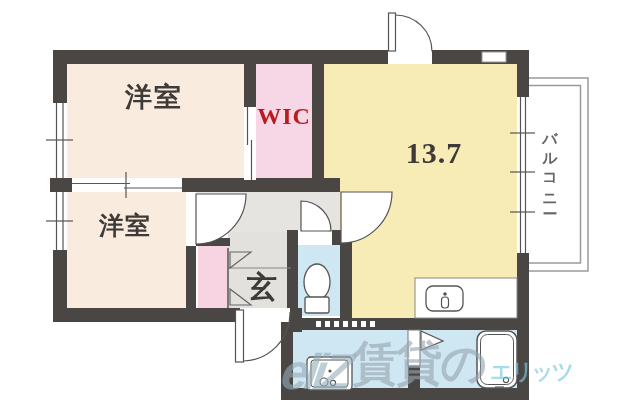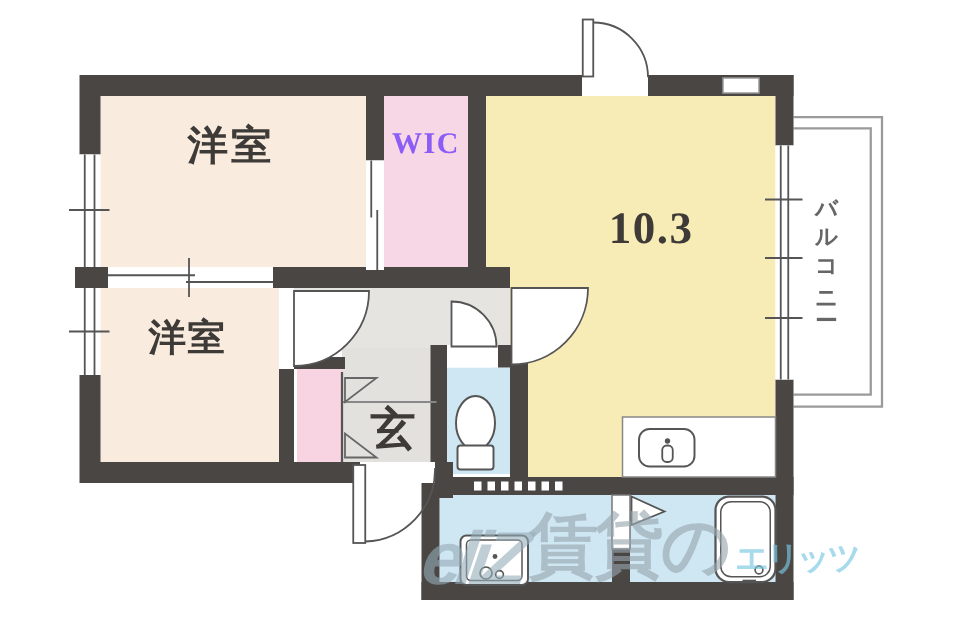--- a/index.html
+++ b/index.html
@@ -4,21 +4,21 @@
 <style>
   html,body{margin:0;padding:0;background:#fff;}
   #stage{position:relative;width:640px;height:416px;background:#fff;overflow:hidden;
          font-family:"Liberation Serif","DejaVu Serif",serif;}
   #plan-svg{position:absolute;left:0;top:0;}
   .label{position:absolute;text-align:center;color:#3e3a37;font-weight:bold;line-height:1.12;}
   .label .l1,.label .l2{display:block;}
   #room5-label{left:94px;top:82px;width:120px;font-size:27px;letter-spacing:2px;}
   #room38-label{left:64px;top:212px;width:122px;font-size:25px;letter-spacing:1px;}
   #ldk-label{left:374px;top:136px;width:120px;font-size:30px;letter-spacing:1px;}
-  #wic-label{left:254px;top:85px;width:60px;font-size:20px;color:#8b5cf6;letter-spacing:1px;}
+  #wic-label{left:254px;top:103px;width:60px;font-size:24px;color:#b91c1c;letter-spacing:1px;}
   #genkan-label{left:243px;top:270px;width:38px;font-size:30px;}
   #balcony-label{left:540px;top:121px;width:20px;height:180px;text-align:left;
     writing-mode:vertical-rl;font-size:15px;font-weight:bold;color:#666;
     letter-spacing:4px;font-family:"Liberation Sans","DejaVu Sans",sans-serif;line-height:20px;}
   #watermark{position:absolute;left:282px;top:333px;height:56px;white-space:nowrap;
     font-family:"Liberation Sans","DejaVu Sans",sans-serif;pointer-events:none;}
   #wm-logo{font-size:50px;font-weight:bold;font-style:italic;letter-spacing:-5px;
     color:rgba(148,172,184,0.60);display:inline-block;transform:skewX(-8deg);vertical-align:-6px;}
   #wm-gray{font-size:46px;font-weight:bold;color:rgba(150,165,172,0.62);letter-spacing:-2px;vertical-align:4px;}
   #wm-cyan{font-size:22px;font-weight:bold;color:rgba(120,200,226,0.65);letter-spacing:-2px;vertical-align:4px;margin-top:41px;}
@@ -173,21 +173,21 @@
   </g>
 </svg>
 
   <div class="label" id="room5-label">
     <span class="l1">洋室</span>
   </div>
   <div class="label" id="wic-label">
     <span>WIC</span>
   </div>
   <div class="label" id="ldk-label">
-    <span class="l2">10.3</span>
+    <span class="l2">13.7</span>
   </div>
   <div class="label" id="room38-label">
     <span class="l1">洋室</span>
   </div>
   <div class="label" id="genkan-label">
     <span>玄</span>
   </div>
   <div class="label" id="balcony-label">
     <span>バルコニー</span>
   </div>

